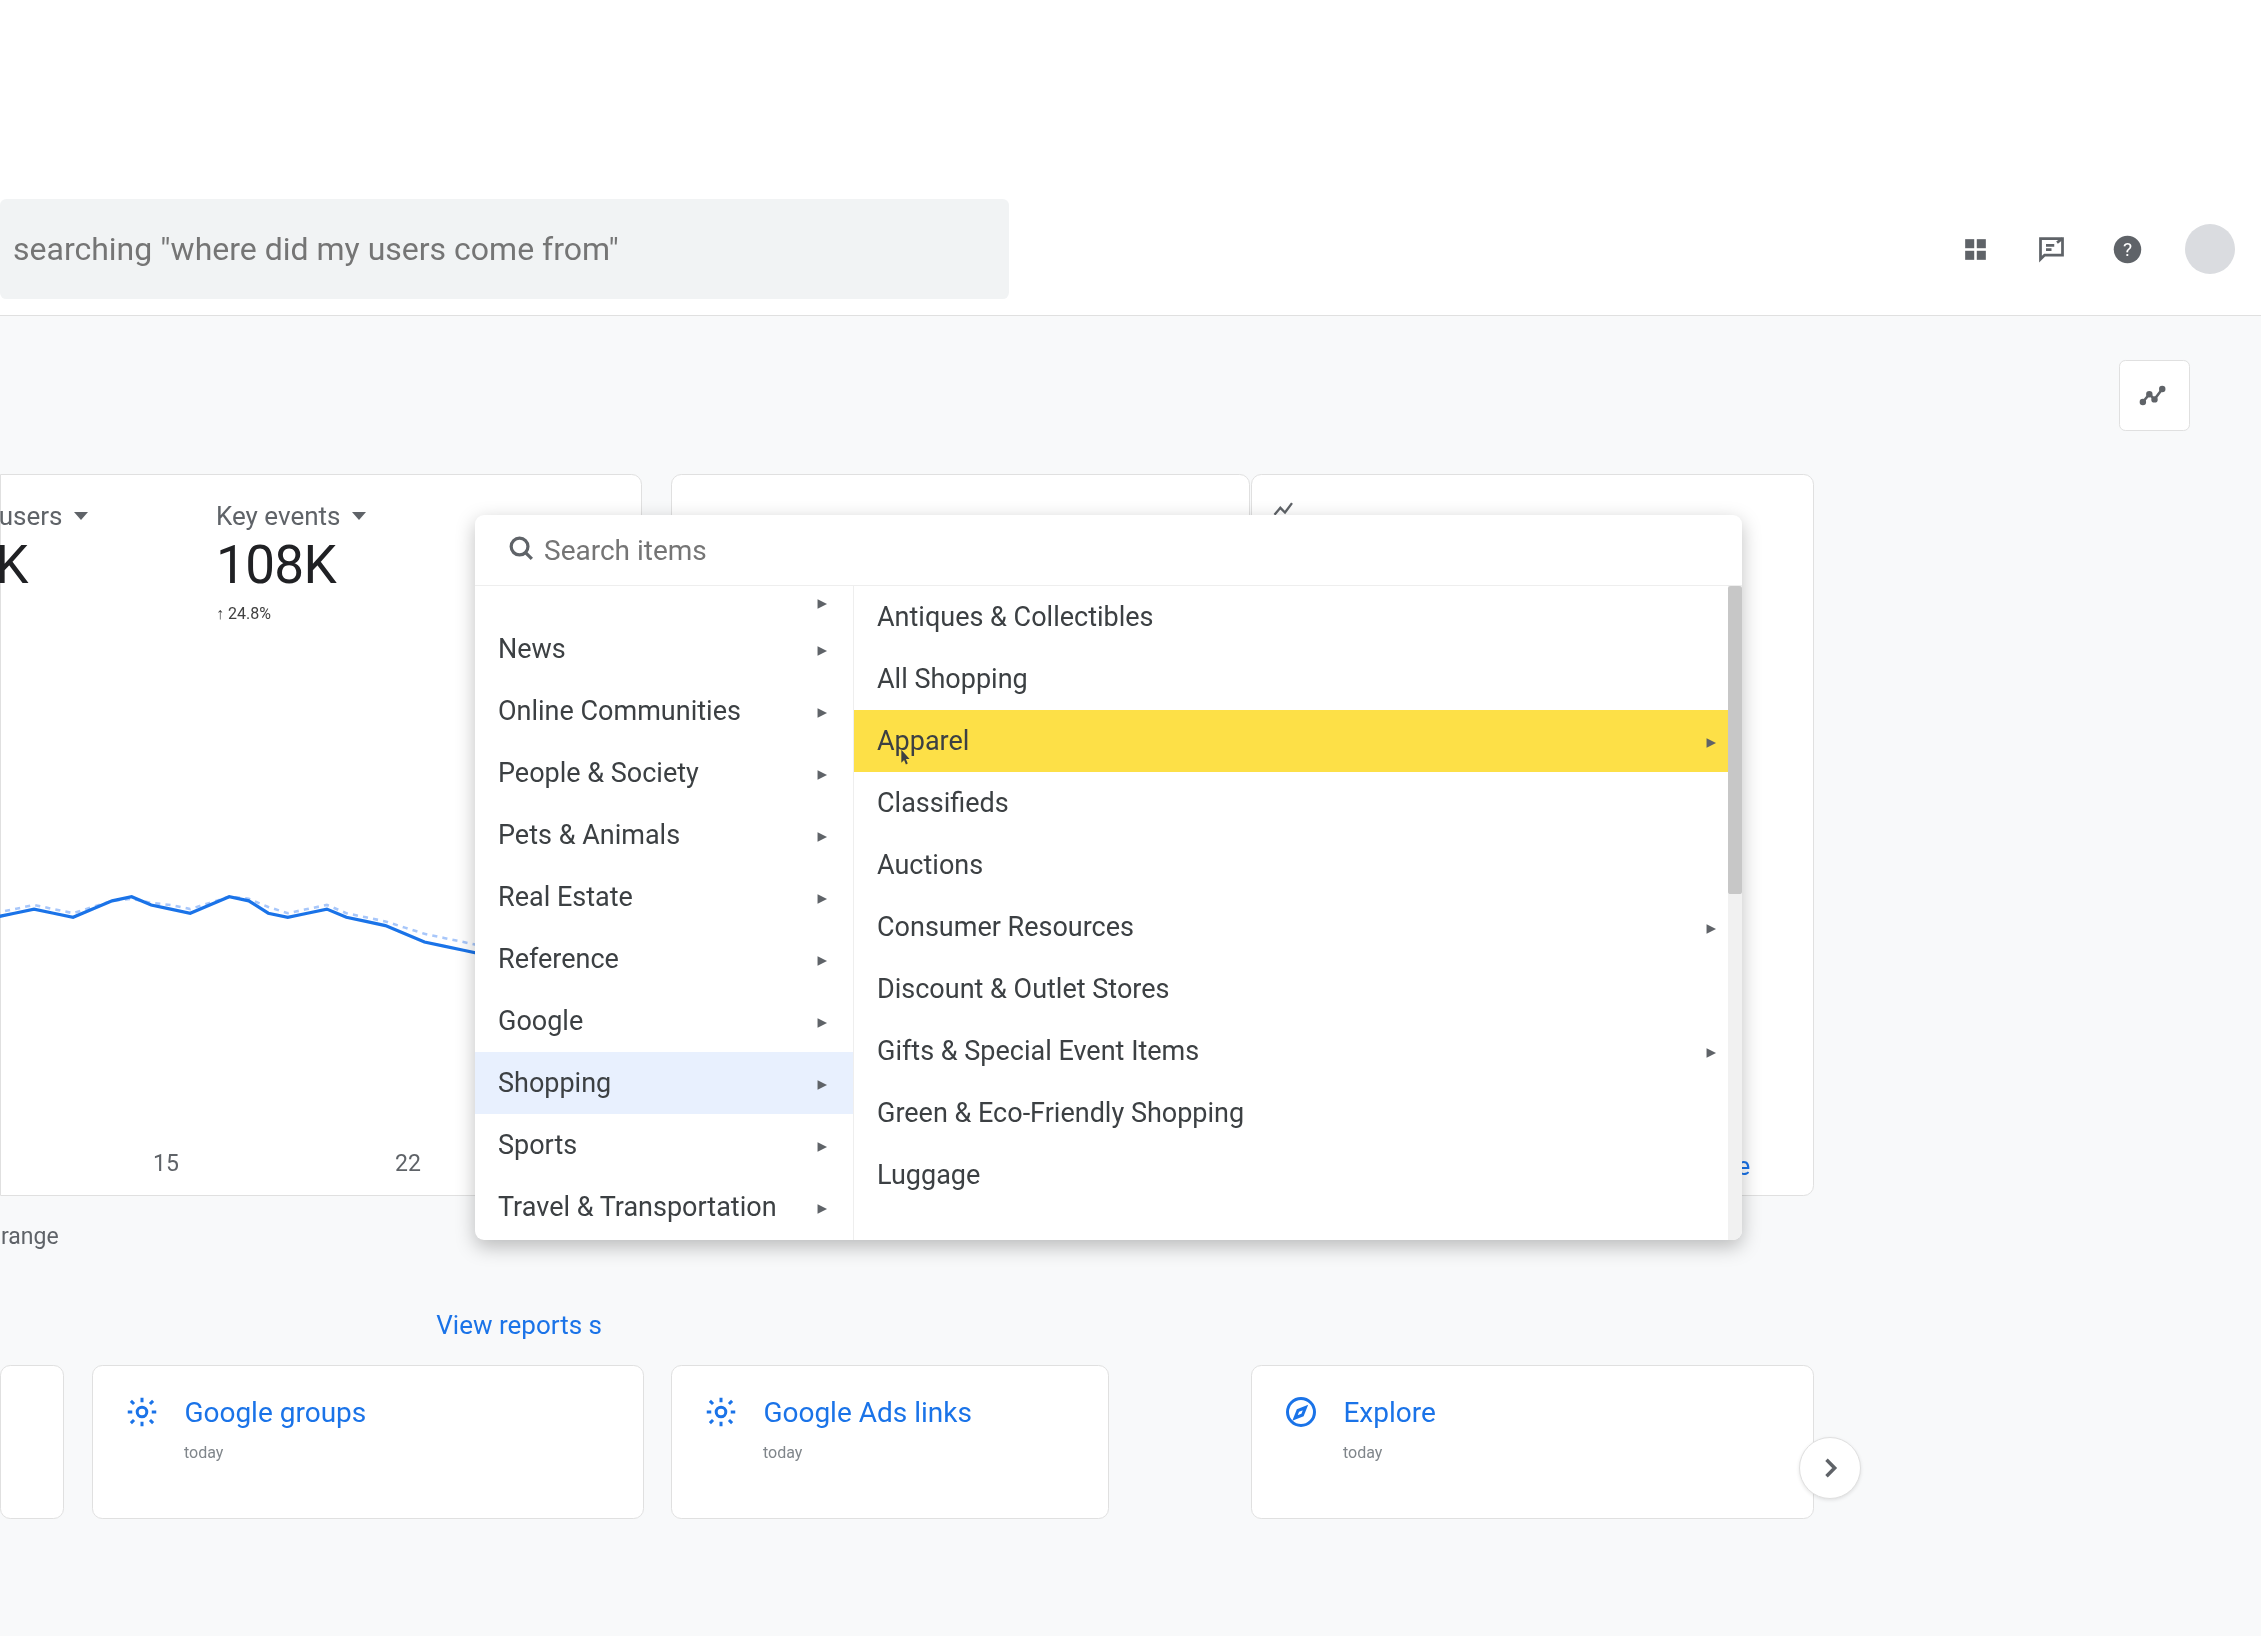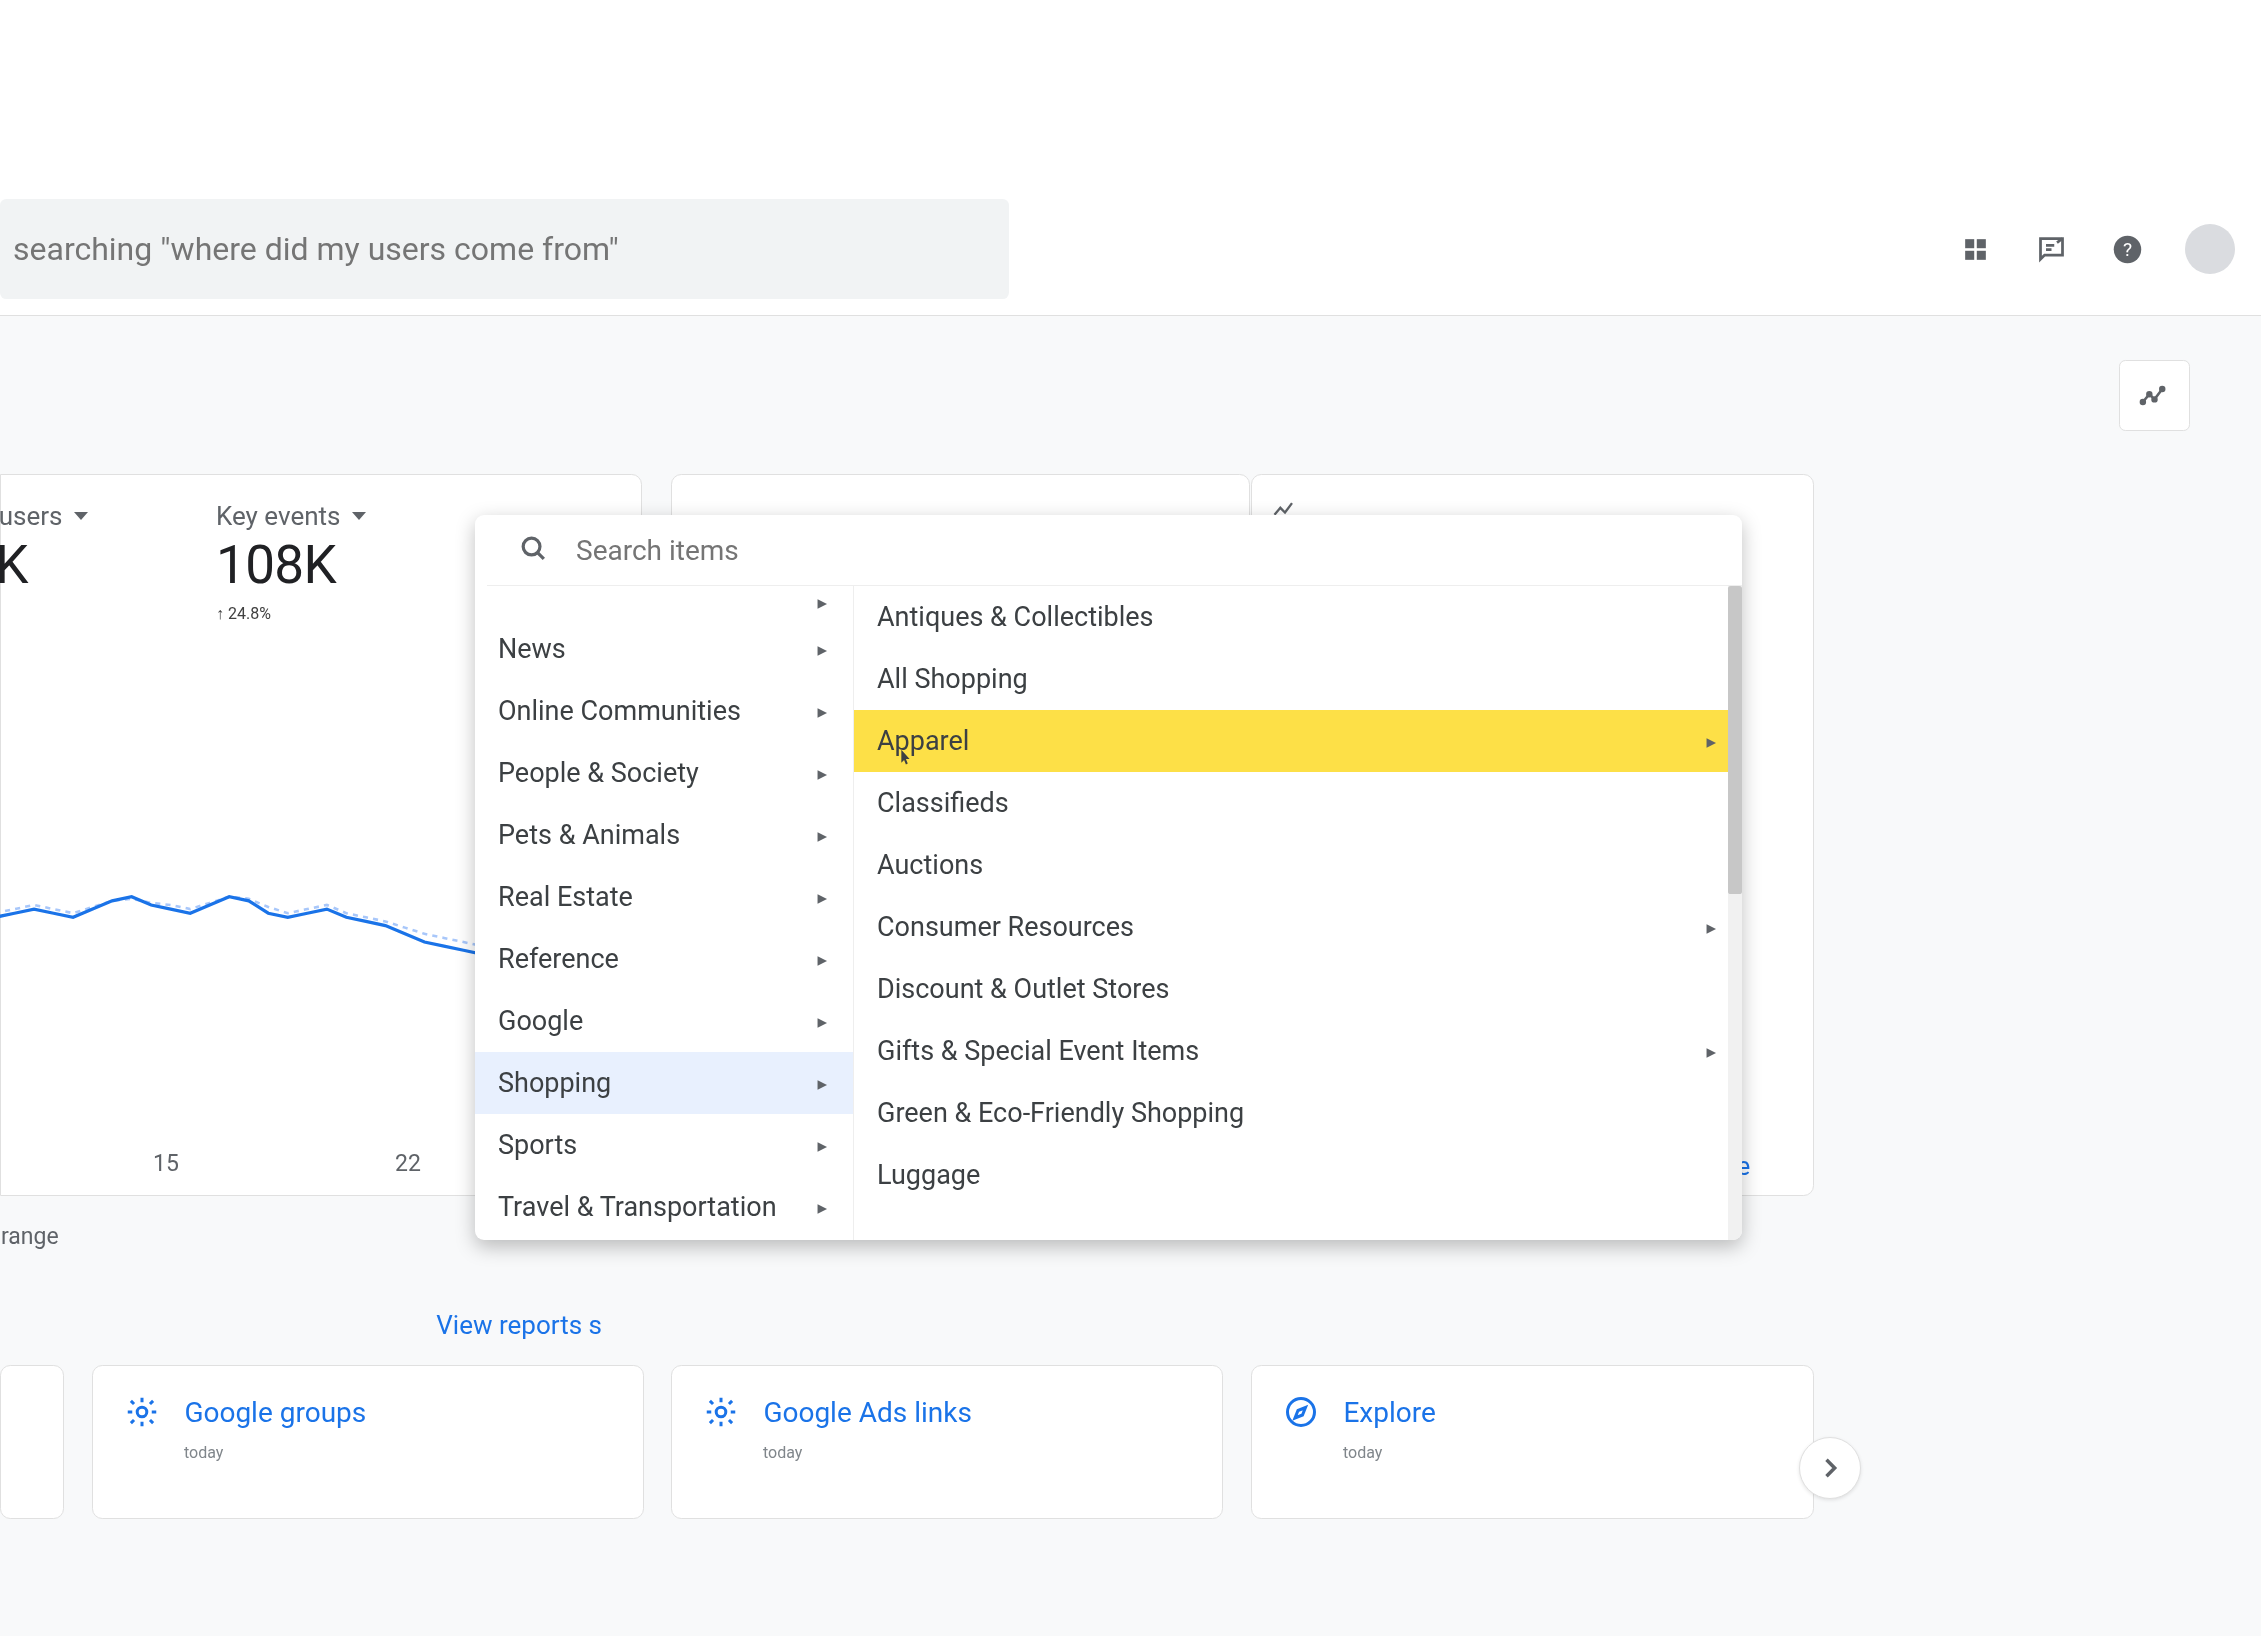--- a/index.html
+++ b/index.html
@@ -46,21 +46,21 @@
   .explore-link-right { position:absolute; left:1728px; top:835px; color:#1a73e8; font-size:26px; }
 
   
   .row1-card2 { position:absolute; left:671px; top:158px; width:579px; height:722px; background:#fff; border:0.6px solid #e0e0e0; border-radius:10.3px; }
   .row1-card3 { position:absolute; left:1251px; top:158px; width:563px; height:722px; background:#fff; border:0.6px solid #e0e0e0; border-radius:10.3px; padding:19px; display:flex; align-items:flex-start; gap:13px; color:#5f6368; }
   .row1-card3 .header-ico { color:#5f6368; margin-top:1.3px; }
   .row1-card3 .header-text { font-size:24.4px; letter-spacing:3.9px; text-transform:uppercase; }
 
   
   .popover { position:absolute; left:475px; top:199px; width:1267px; height:725px; background:#fff; border-radius:9px; box-shadow:0 6.4px 19px rgba(0,0,0,.25); overflow:hidden; display:flex; flex-direction:column; }
-  .pop-search { display:flex; align-items:center; gap:27px; padding:18px 31px; border-bottom:0.6px solid #eee;margin-left:12px; }
+  .pop-search { display:flex; align-items:center; gap:7px; padding:18px 31px; border-bottom:0.6px solid #eee; }
   .pop-search input { border:none; outline:none; font-size:28px; color:#5f6368; width:100%; }
   .pop-cols { flex:1; display:flex; min-height:0; }
   .col { overflow-y:auto; }
   .col1 { width:379px; border-right:0.6px solid #eee; padding-top:0; }
   .col2 { flex:1; position:relative; }
   .scrolltrack { position:absolute; right:0; top:0; bottom:0; width:14px; background:#f1f1f1; }
   .scrollthumb { position:absolute; right:0; top:0; width:14px; height:308px; background:#c7c7c7; border-radius:2.6px; }
   .li { display:flex; align-items:center; justify-content:space-between; padding:0 26px 0 23px; height:62px; font-size:27px; color:#3c4043; cursor:default; }
   .li.truncated { color:#9aa0a6; font-size:24.4px; height:32px; padding-top:0; }
   .li.selected { background:#e8f0fe; }
@@ -68,21 +68,21 @@
   .li .arrow { color:#5f6368; font-size:19px; }
   .col2 .li { padding-left:23px; }
   .col2 .li.has-sub { justify-content:space-between; }
   .cursor { position:absolute; left:40px; top:35px; pointer-events:none; }
 
   
   .bottom-cards { position:absolute; left:0; top:1049px; right:0; height:164px; }
   .bcard { position:absolute; top:0; height:154px; background:#fff; border:0.6px solid #e0e0e0; border-radius:10.3px; padding:28px 31px; }
   .bcard0 { left:0; width:64px; }
   .bcard1 { left:92px; width:552px; }
-  .bcard2 { left:671px; width:552px; }
+  .bcard2 { left:671px; width:438px; }
   .bcard3 { left:1251px; width:563px; }
   .bcard .row { display:flex; align-items:center; gap:24.4px; }
   .bcard .ico { width:36px; height:36px; color:#1a73e8; }
   .bcard .ttl { font-size:28px; color:#1a73e8; }
   .bcard .sub { font-size:16px; color:#80868b; margin-top:13px; margin-left:60px; }
   .bcard3 .ico { color:#1a73e8; }
   .nextfab { position:absolute; left:1799px; top:1121px; width:62px; height:62px; border-radius:50%; background:#fff; border:0.6px solid #e0e0e0; display:flex; align-items:center; justify-content:center; color:#5f6368; box-shadow:0 1.3px 3.9px rgba(0,0,0,.1); }
 </style>
 </head>
 <body>

